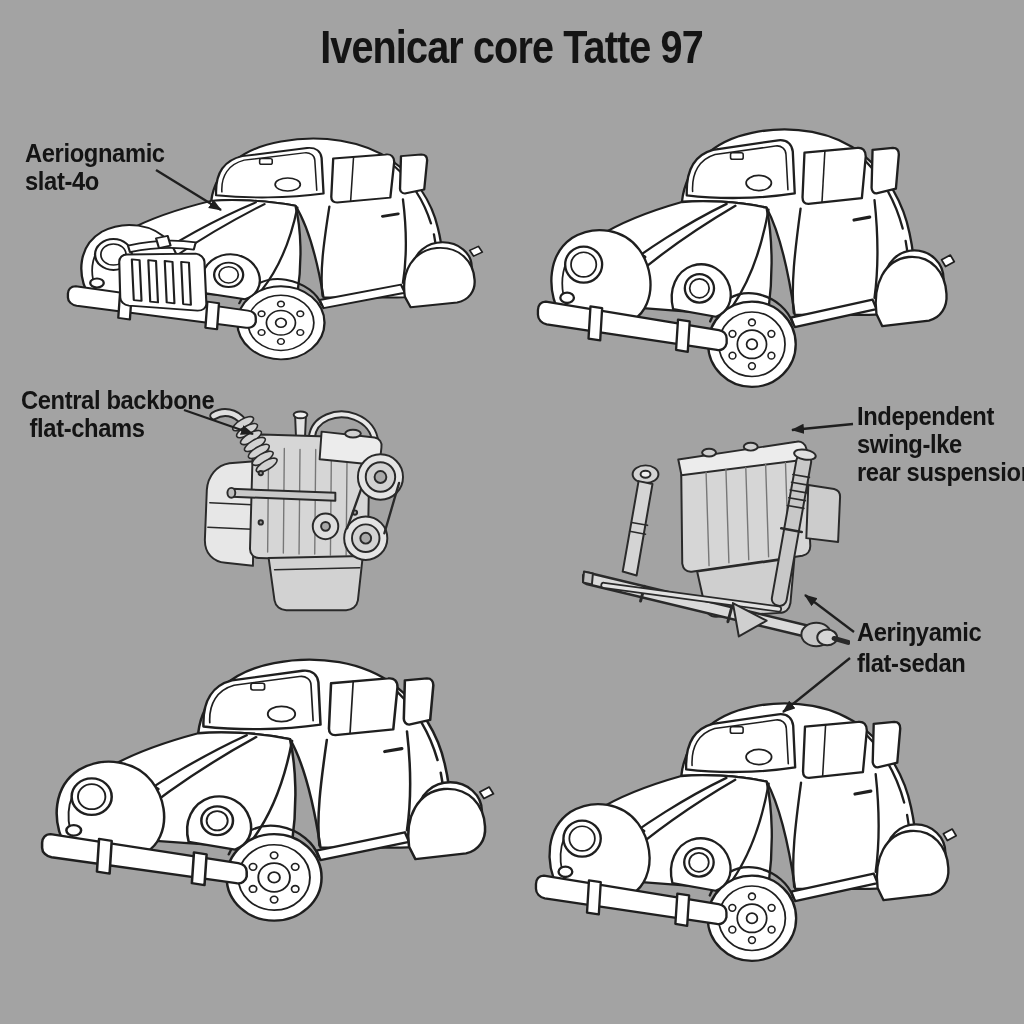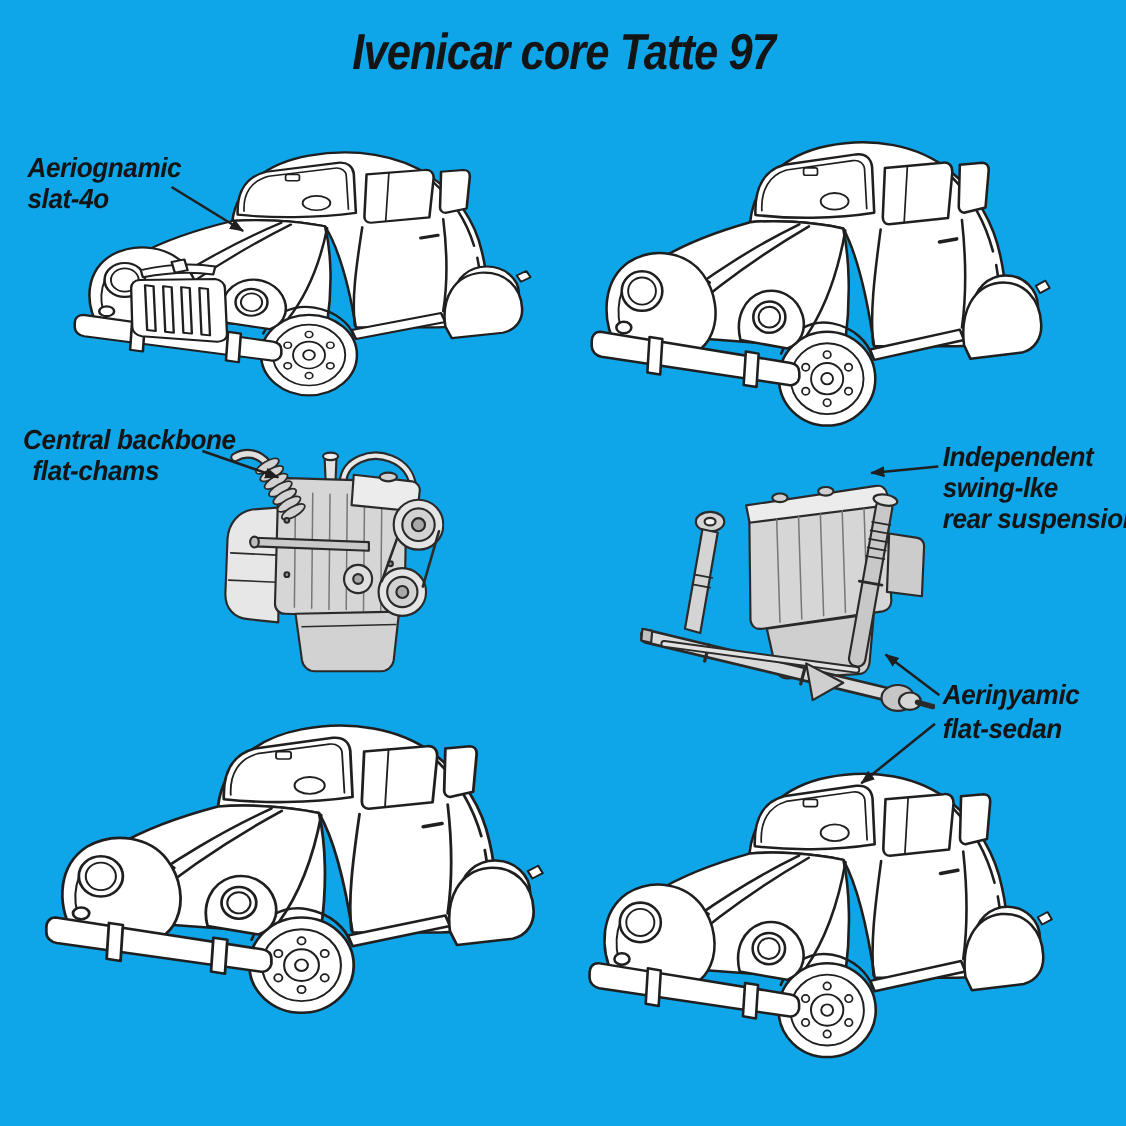--- a/index.html
+++ b/index.html
@@ -1,18 +1,18 @@
 <!DOCTYPE html>
 <html><head>
 <meta charset="utf-8">
 <style>
   html,body{margin:0;padding:0;background:#fff;}
   .stage{
-    position:relative;width:1024px;height:1024px;background:#0ea5e9;overflow:hidden;
-    font-family:"Liberation Sans","DejaVu Sans",sans-serif;color:#141414;font-style:italic;
+    position:relative;width:1024px;height:1024px;background:#a3a3a3;overflow:hidden;
+    font-family:"Liberation Sans","DejaVu Sans",sans-serif;color:#141414;
   }
   .title{
     position:absolute;top:20px;left:0;width:1024px;text-align:center;
     font-size:46px;font-weight:700;letter-spacing:-1px;white-space:nowrap;
   }
   .title .squeeze{display:inline-block;transform:scaleX(.86);transform-origin:center top;}
   .callout{
     position:absolute;font-size:25px;font-weight:700;line-height:28px;
     letter-spacing:-.4px;transform:scaleX(.95);transform-origin:left top;white-space:nowrap;
   }

